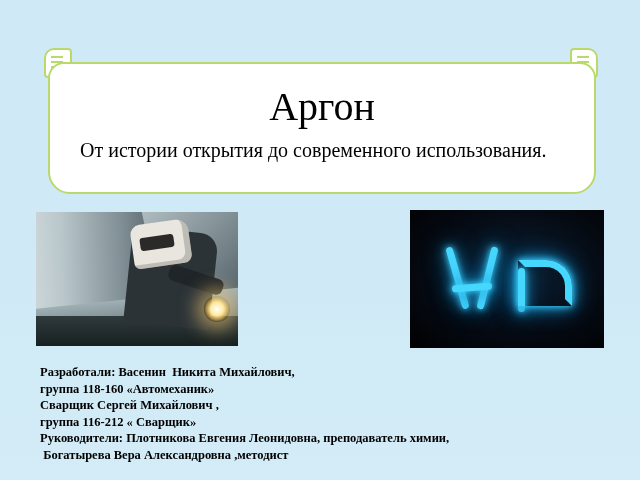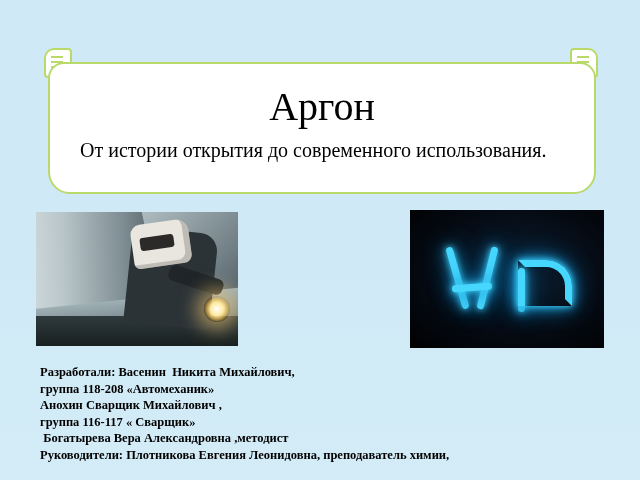--- a/index.html
+++ b/index.html
@@ -300,20 +300,20 @@
   <div class="photo-right">
     <div class="neon-glow"></div>
     <div class="neon-A"></div>
     <div class="neon-A-bar"></div>
     <div class="neon-r-stem"></div>
     <div class="neon-r-arc"></div>
   </div>
 
   <div class="credits">
     <div>Разработали: Васенин  Никита Михайлович,</div>
-    <div>группа 118-208 «Автомеханик»</div>
-    <div>Анохин Сварщик Михайлович ,</div>
-    <div>группа 116-117 « Сварщик»</div>
+    <div>группа 118-160 «Автомеханик»</div>
+    <div>Сварщик Сергей Михайлович ,</div>
+    <div>группа 116-212 « Сварщик»</div>
+    <div>Руководители: Плотникова Евгения Леонидовна, преподаватель химии,</div>
     <div> Богатырева Вера Александровна ,методист</div>
-    <div>Руководители: Плотникова Евгения Леонидовна, преподаватель химии,</div>
   </div>
 
 </div>
 
 </body></html>

